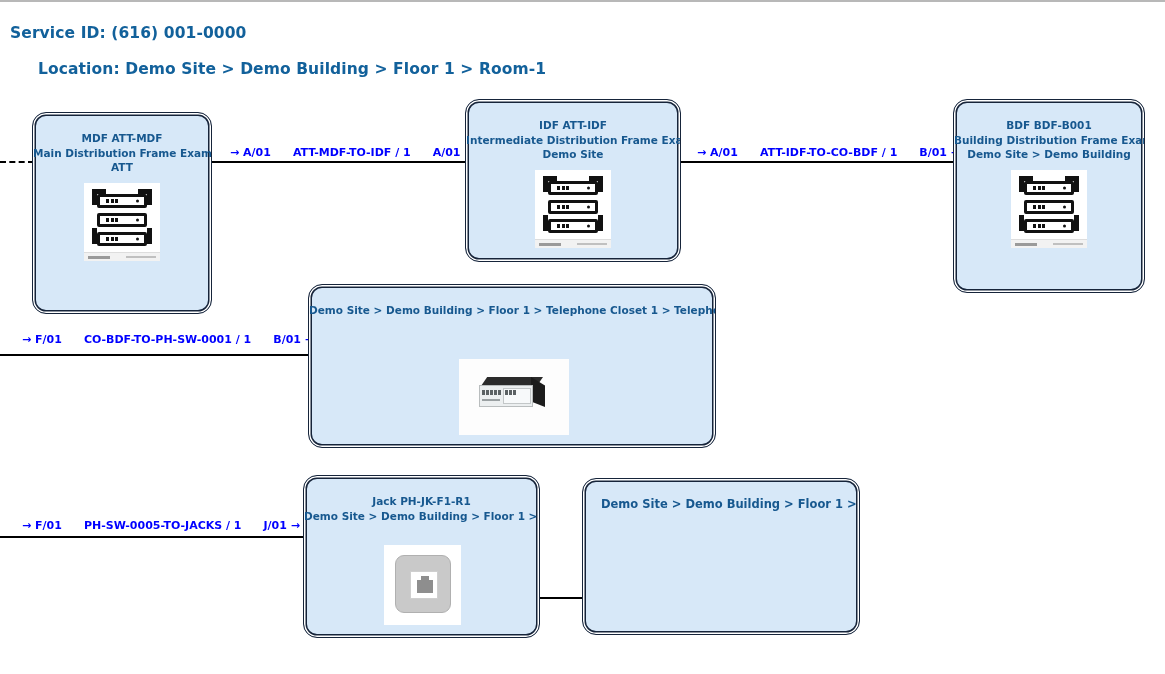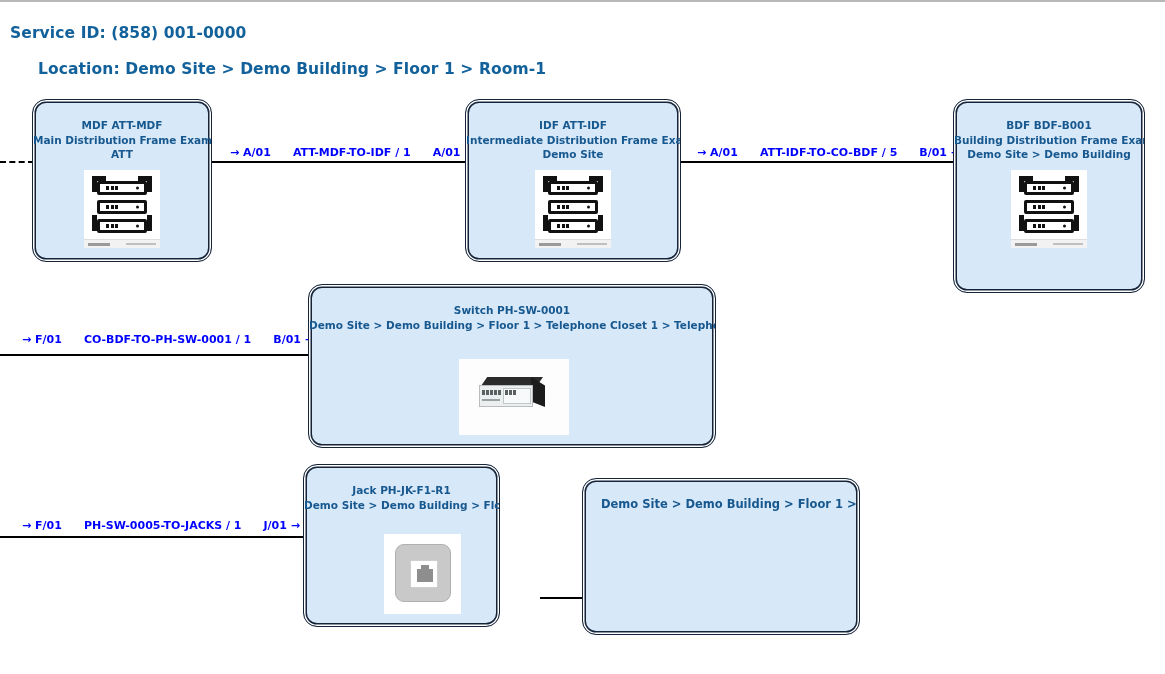--- a/index.html
+++ b/index.html
@@ -193,26 +193,26 @@
     align-items: flex-start;
   }
   .link-label .port { padding: 0 0px; }
   .link-label .gap { display: inline-block; width: 22px; }
 </style>
 </head>
 <body>
 
 <div class="top-rule"></div>
 
-<div class="header" id="service-id">Service ID: (858) 001-0000</div>
+<div class="header" id="service-id">Service ID: (616) 001-0000</div>
 <div class="header" id="location">Location: Demo Site &gt; Demo Building &gt; Floor 1 &gt; Room-1</div>
 
 <div class="link-line dashed" style="left:0px; top:161px; width:34px;"></div>
 
-<div class="node" style="left:32px; top:99px; width:180px; height:163px;">
+<div class="node" style="left:32px; top:112px; width:180px; height:202px;">
   <div class="node-text">
     <span class="ln">MDF ATT-MDF</span>
     <span class="ln">Main Distribution Frame Example</span>
     <span class="ln">ATT</span>
   </div>
   <div class="rack-wrap" style="top:70px; width:76px; height:78px;">
     <div class="rack-corner" style="left:8px; top:6px; width:5px; height:16px;"></div>
     <div class="rack-corner" style="left:8px; top:6px; width:14px; height:5px;"></div>
     <div class="rack-corner" style="right:8px; top:6px; width:5px; height:16px;"></div>
     <div class="rack-corner" style="right:8px; top:6px; width:14px; height:5px;"></div>
@@ -303,21 +303,21 @@
         <span class="fl"></span>
         <span class="fr"></span>
       </div>
   </div>
 </div>
 
 <div class="link-line" style="left:681px; top:161px; width:272px;"></div>
 <div class="link-label" style="left:697px; top:146px;">
   <span class="port">→ A/01</span>
   <span class="gap"></span>
-  <span>ATT-IDF-TO-CO-BDF / 5</span>
+  <span>ATT-IDF-TO-CO-BDF / 1</span>
   <span class="gap"></span>
   <span class="port">B/01 →</span>
 </div>
 
 <div class="node" style="left:953px; top:99px; width:192px; height:194px;">
   <div class="node-text">
     <span class="ln">BDF BDF-B001</span>
     <span class="ln">Building Distribution Frame Example</span>
     <span class="ln">Demo Site &gt; Demo Building</span>
   </div>
@@ -365,21 +365,20 @@
 <div class="link-label" style="left:22px; top:333px;">
   <span class="port">→ F/01</span>
   <span class="gap"></span>
   <span>CO-BDF-TO-PH-SW-0001 / 1</span>
   <span class="gap"></span>
   <span class="port">B/01 →</span>
 </div>
 
 <div class="node" style="left:308px; top:284px; width:408px; height:164px;">
   <div class="node-text">
-    <span class="ln">Switch PH-SW-0001</span>
     <span class="ln">Demo Site &gt; Demo Building &gt; Floor 1 &gt; Telephone Closet 1 &gt; Telephone Switch Rack</span>
   </div>
   <div class="switch-wrap" style="left:150px; top:74px; width:110px; height:76px;">
     <div class="sw-top" style="left:22px; top:18px; width:62px; height:9px;
          clip-path: polygon(10% 0%, 100% 0%, 90% 100%, 0% 100%);"></div>
     <div class="sw-side" style="left:72px; top:18px; width:14px; height:30px;
          clip-path: polygon(0% 0%, 100% 28%, 100% 100%, 0% 82%);"></div>
     <div class="sw-front" style="left:20px; top:26px; width:54px; height:22px;"></div>
     <div class="sw-panel" style="left:44px; top:29px; width:28px; height:16px;"></div>
     <div class="sw-ports" style="left:23px; top:31px;">
@@ -400,21 +399,21 @@
 
 <div class="link-line" style="left:0px; top:536px; width:303px;"></div>
 <div class="link-label" style="left:22px; top:519px;">
   <span class="port">→ F/01</span>
   <span class="gap"></span>
   <span>PH-SW-0005-TO-JACKS / 1</span>
   <span class="gap"></span>
   <span class="port">J/01 →</span>
 </div>
 
-<div class="node" style="left:303px; top:464px; width:197px; height:163px;">
+<div class="node" style="left:303px; top:475px; width:237px; height:163px;">
   <div class="node-text">
     <span class="ln">Jack PH-JK-F1-R1</span>
     <span class="ln">Demo Site &gt; Demo Building &gt; Floor 1 &gt; Room-1</span>
   </div>
   <div class="jack-wrap" style="left:80px; top:69px; width:77px; height:80px;">
     <div class="jack-plate" style="left:11px; top:10px; width:56px; height:58px;">
       <div class="jack-inner" style="left:14px; top:15px; width:28px; height:28px;">
         <div class="jack-port" style="left:6px; top:8px; width:16px; height:13px;"></div>
         <div class="jack-tab" style="left:10px; top:4px; width:8px; height:6px;"></div>
       </div>

